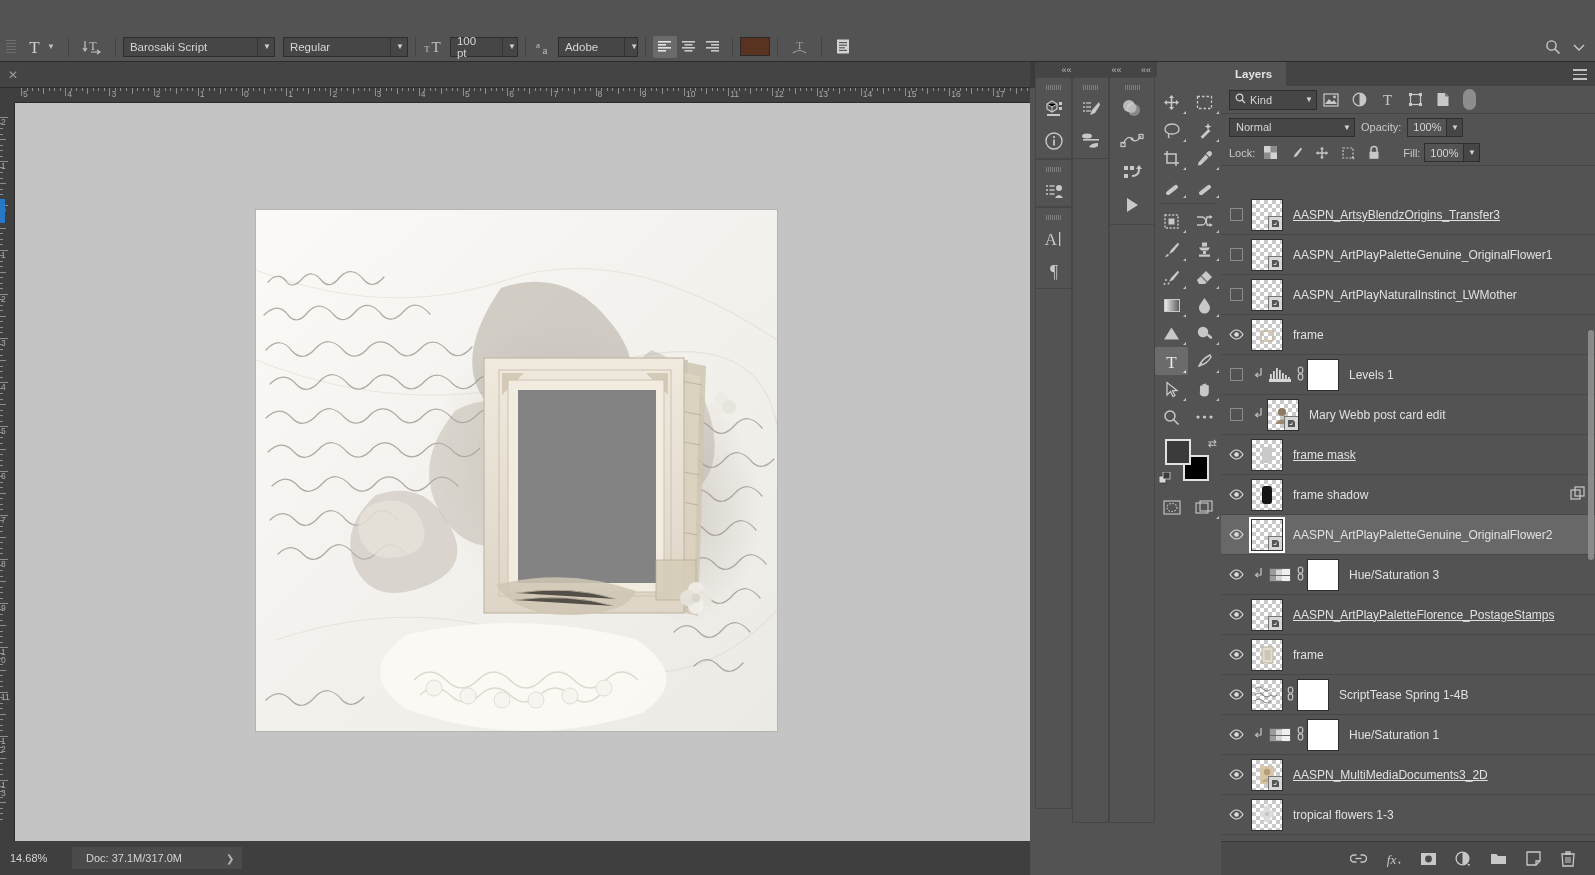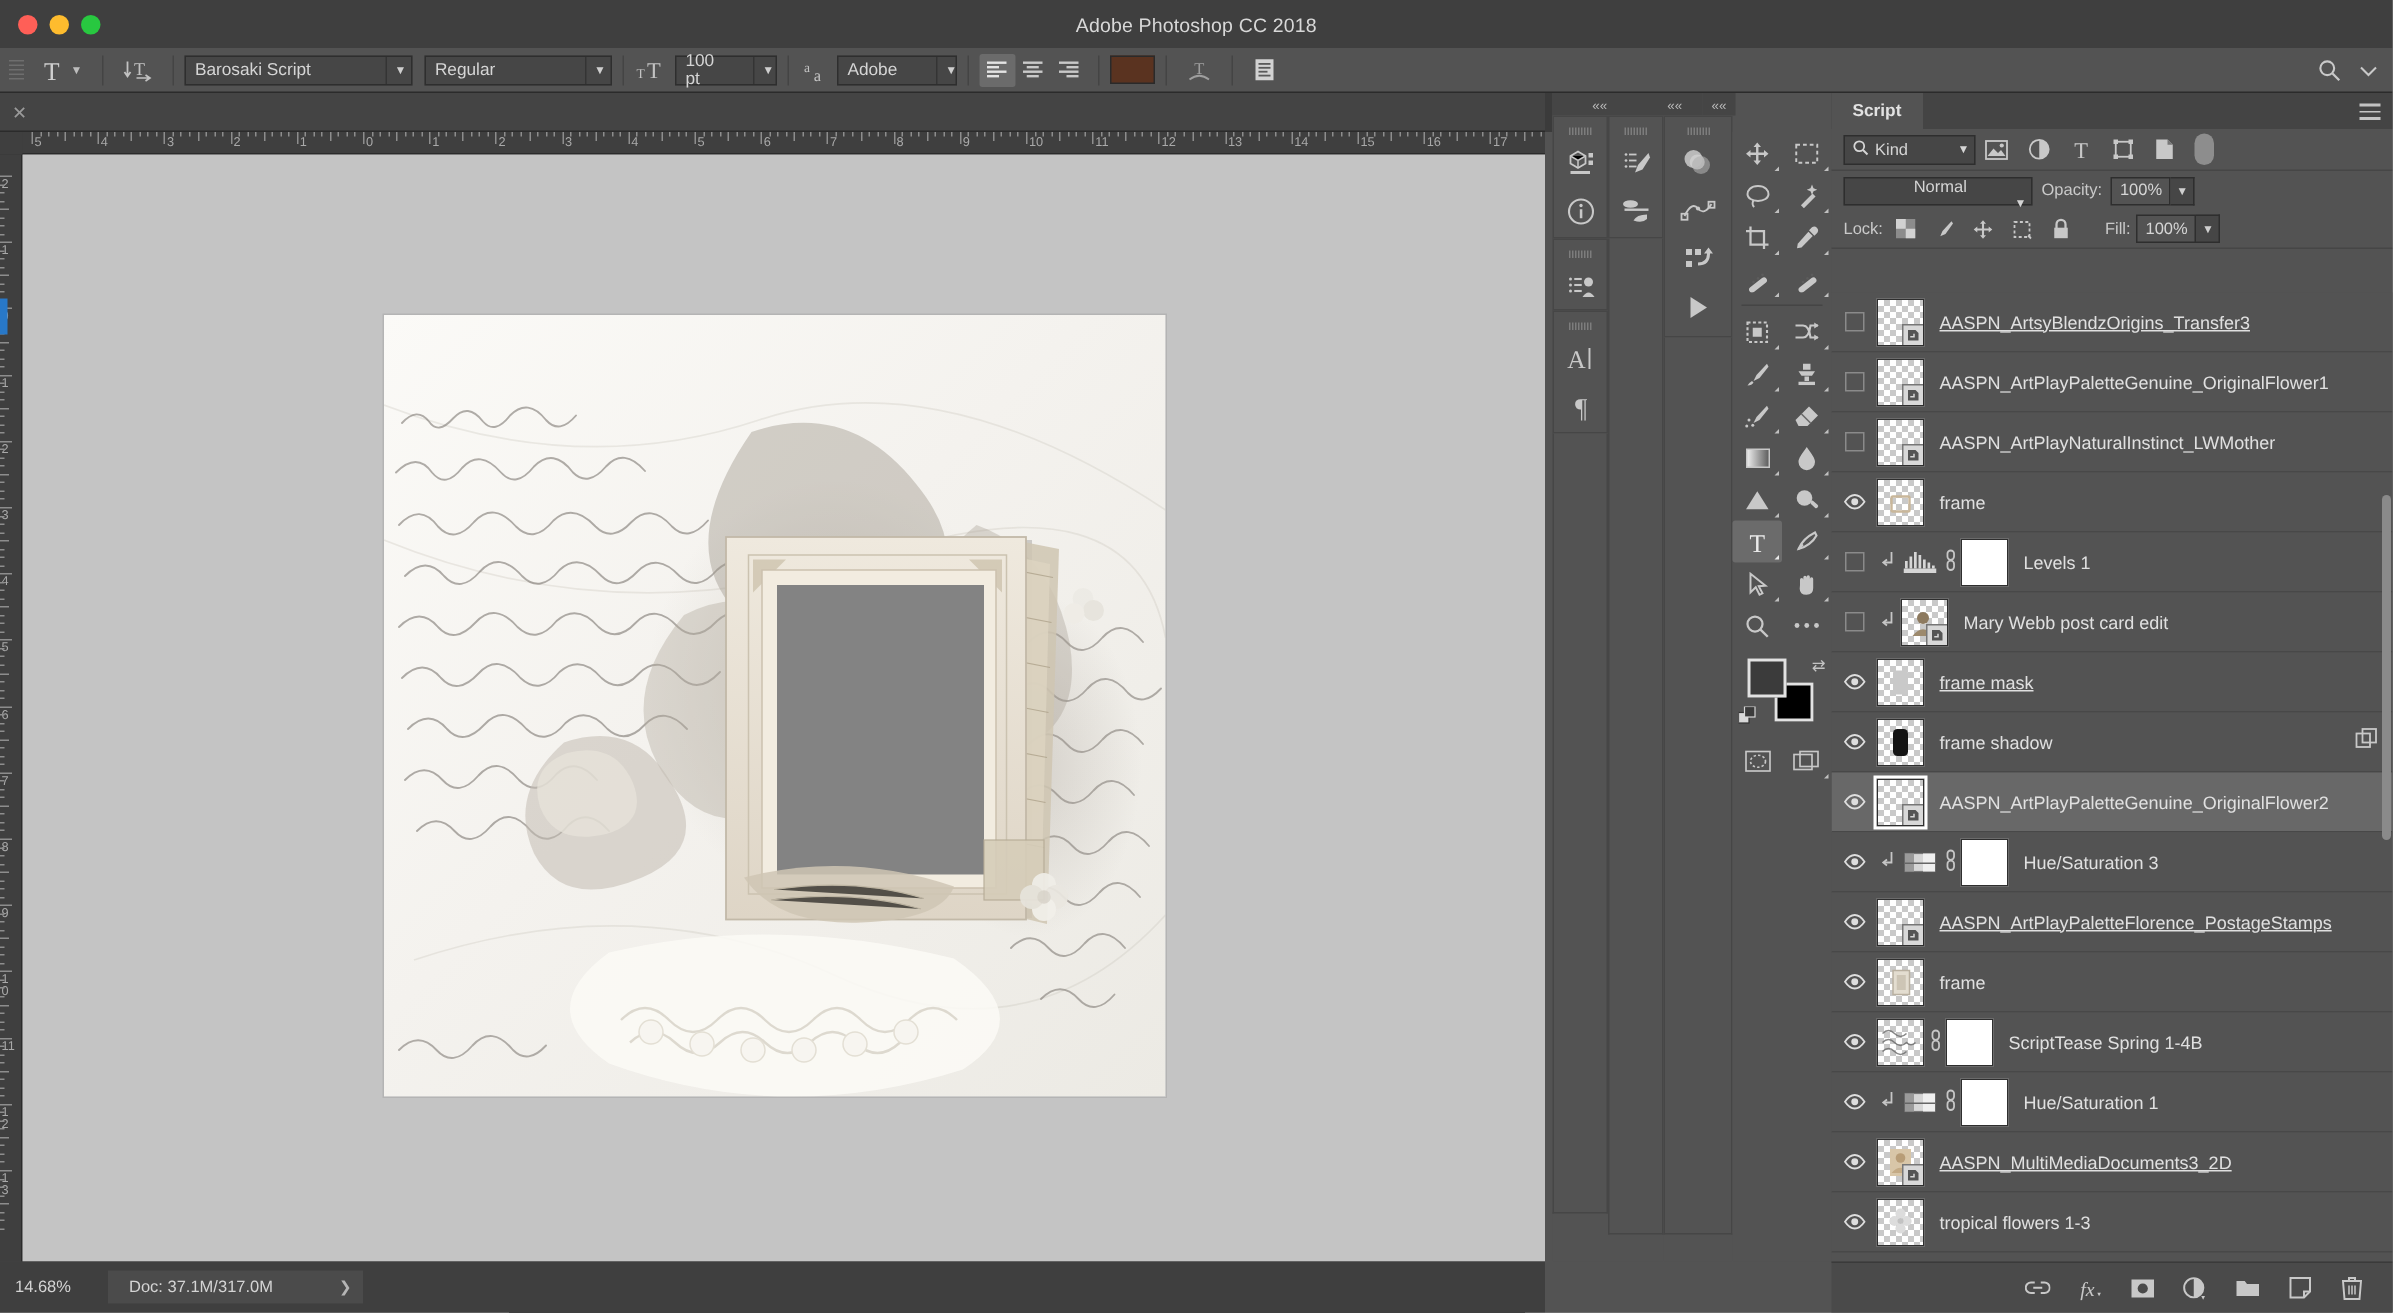--- a/index.html
+++ b/index.html
@@ -116,21 +116,21 @@
 
   .filterrow { height:28px; display:flex; align-items:center; gap:0; padding:0 8px; border-bottom:1px solid #464646;}
   .kindsel { width:88px; height:20px; background:#464646; border:1px solid #2e2e2e; display:flex;
              align-items:center; gap:4px; padding:0 3px 0 5px; color:#d5d5d5; font-size:11px; }
   .kindsel .v { margin-left:auto; font-size:8px; }
   .filt-ico { width:28px; height:22px; display:flex; align-items:center; justify-content:center; }
   .toggle-pill { width:13px; height:21px; border-radius:7px; background:#8d8d8d; margin-left:6px; }
 
   .blendrow { height:26px; display:flex; align-items:center; padding:0 8px; gap:6px; }
   .blendsel { width:126px; height:19px; background:#464646; border:1px solid #2e2e2e; display:flex;
-              align-items:center; padding:0 3px 0 6px; color:#d5d5d5; font-size:11px;flex-direction:column; }
+              align-items:center; padding:0 3px 0 6px; color:#d5d5d5; font-size:11px; }
   .blendsel .v { margin-left:auto; font-size:8px; }
   .lbl { color:#c9c9c9; font-size:11px; }
   .numfield { width:40px; height:19px; background:#535353; color:#d5d5d5; font-size:11px;
               display:flex; align-items:center; justify-content:center; border:1px solid #2e2e2e;}
   .stepper { width:16px; height:19px; background:#464646; border:1px solid #2e2e2e; border-left:none;
              display:flex; align-items:center; justify-content:center; font-size:8px; color:#cfcfcf;}
   .lockrow { height:26px; display:flex; align-items:center; padding:0 8px; gap:4px; border-bottom:1px solid #464646;}
   .lock-ico { width:22px; height:20px; display:flex; align-items:center; justify-content:center; }
 
   .layerlist { position:absolute; left:0; top:133px; width:374px; height:680px; overflow:hidden; background:#535353; }
@@ -164,28 +164,20 @@
                display:flex; align-items:center; justify-content:flex-end; gap:17px; padding-right:18px;
                border-top:1px solid #3a3a3a; }
   .foot-ico { width:18px; height:18px; display:flex; align-items:center; justify-content:center; color:#c8c8c8; }
   .pscroll { position:absolute; right:1px; top:268px; width:6px; height:230px; background:#8a8a8a; border-radius:3px; }
 </style>
 </head>
 <body>
 
 <div class="app">
 
-  <div class="titlebar">
-    <div class="traffic">
-      <span class="dot red"></span>
-      <span class="dot yellow"></span>
-      <span class="dot green"></span>
-    </div>
-    <div class="apptitle">Adobe Photoshop CC 2018</div>
-  </div>
 
   <div class="optionsbar">
     <span class="grip">
         <i></i>
         <i></i>
         <i></i>
         <i></i>
         <i></i>
       </span>
 
@@ -1231,21 +1223,21 @@
           <rect x="1" y="3" width="12" height="10" fill="none" stroke="#c8c8c8" stroke-width="1.1"></rect>
           <rect x="5" y="1" width="12" height="10" fill="none" stroke="#c8c8c8" stroke-width="1.1"></rect>
         </svg>
           <span class="tri"></span>
       </div>
     </div>
   </div>
 
   <div class="panel">
     <div class="panel-tabbar">
-      <div class="panel-tab">Script</div>
+      <div class="panel-tab">Layers</div>
       <div class="panel-menu">
           <i></i>
           <i></i>
           <i></i>
         </div>
     </div>
 
     <div class="filterrow">
       <div class="kindsel">
         <span>

